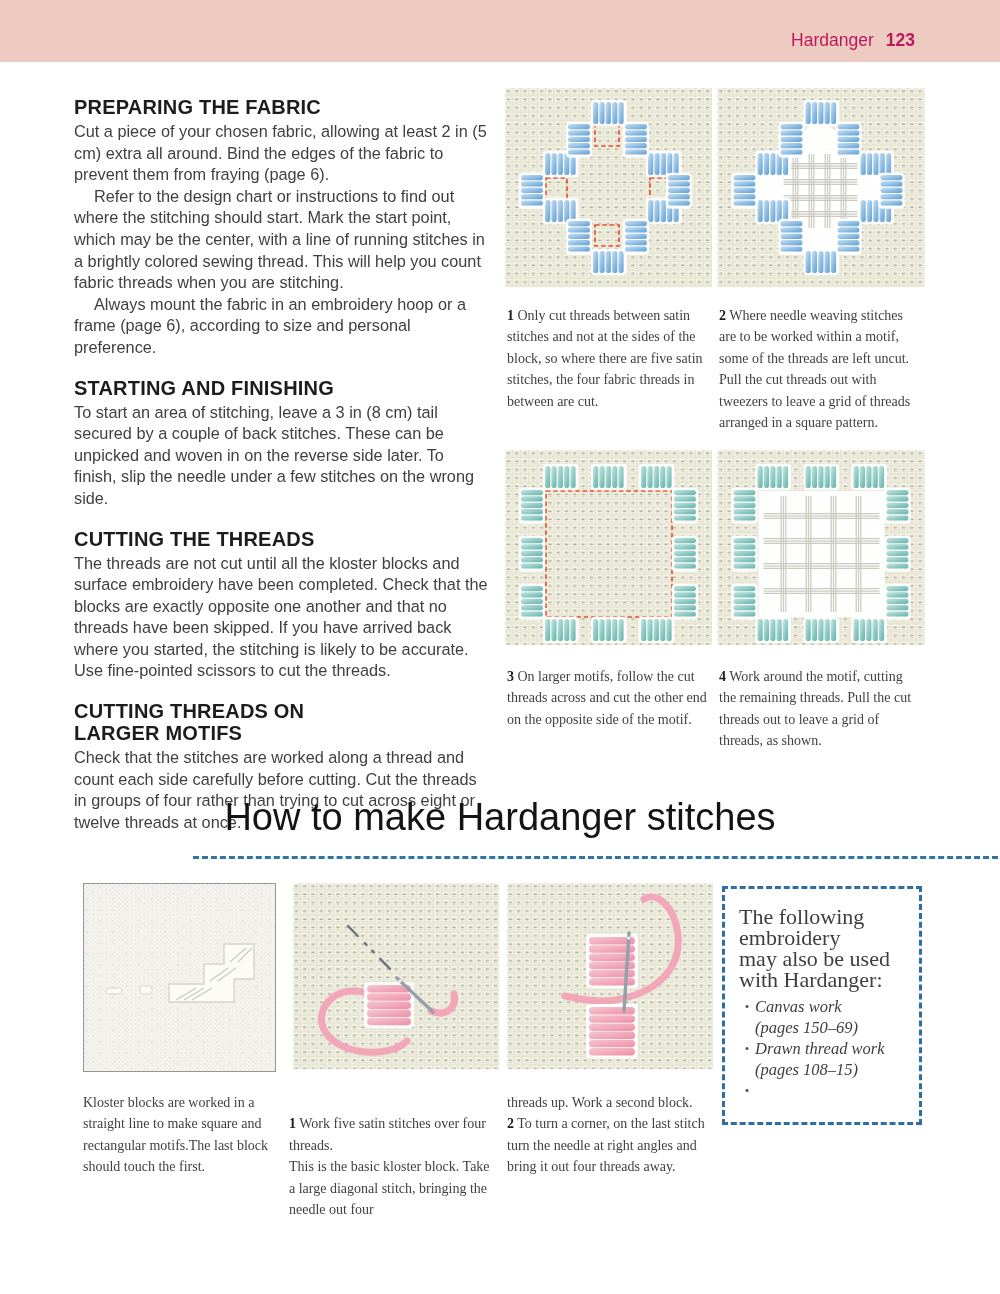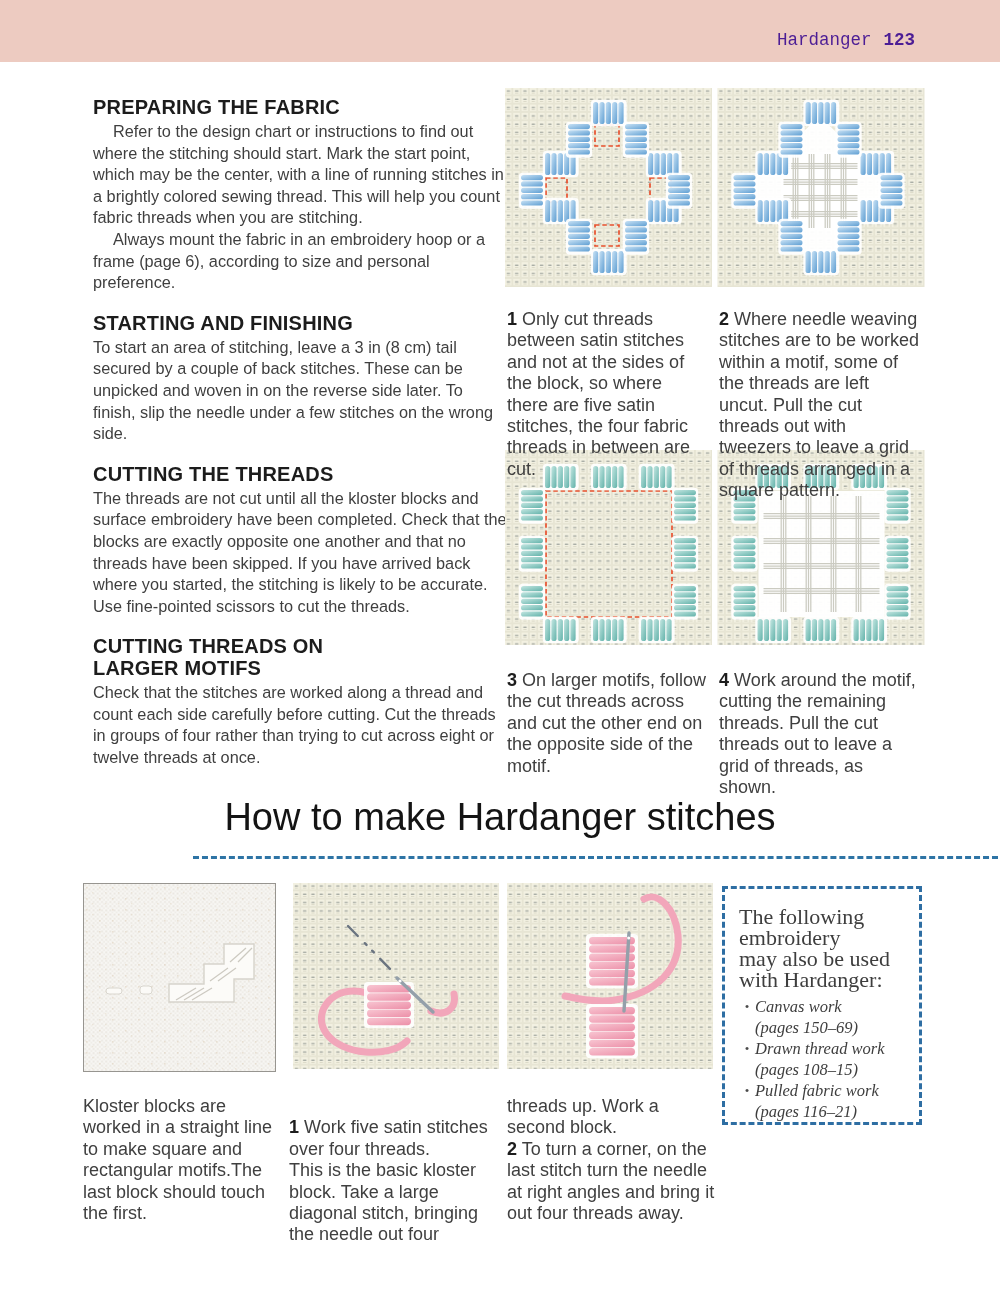--- a/index.html
+++ b/index.html
@@ -1,33 +1,33 @@
 <!DOCTYPE html>
 <html style="--band-pink: #edcbc1; --accent-dash: #2e74a5; --box-border: #2e6ea3; --red-cut: #e8502e; --blue-light: #c9e2f5; --blue-dark: #5e9ed2; --teal-light: #c5e7e2; --teal-dark: #62b2aa; --fabric-bg: #f3f1e2; --fabric-groove: #e7e5d4; --fabric-tick: #a9ada5; --fabric-tick2: #d8d6c4; --pink-light: #f8c6d2; --pink-dark: #ec8fa8; --thread-pink: #f2a6ba; --needle-gray: #94a0aa; --lattice: #cbcbc1; --photo-bg: #f7f6f3;"><head>
 <meta charset="utf-8">
 <style>
   html,body{margin:0;padding:0;background:#ffffff;}
   #page{position:relative;width:1000px;height:1294px;background:#ffffff;overflow:hidden;
         font-family:"Liberation Sans",sans-serif;color:#3f3f3f;}
   
   #band{position:absolute;left:0;top:0;width:1000px;height:62px;background:var(--band-pink);}
-  #runhead{position:absolute;top:30px;right:85px;font-family:Liberation Mono, monospace;
-           font-size:17.5px;color:#4c1d95;}
+  #runhead{position:absolute;top:30px;right:85px;font-family:Liberation Sans, sans-serif;
+           font-size:17.5px;color:#be185d;}
   #runhead b{font-weight:700;margin-left:12px;}
   
-  #leftcol{position:absolute;left:93px;top:96px;width:414px;}
+  #leftcol{position:absolute;left:74px;top:96px;width:414px;}
   #leftcol section{margin:0 0 18px 0;}
   #leftcol h2{margin:0 0 3px 0;font-size:20px;line-height:22px;font-weight:700;color:#1c1c1c;
               letter-spacing:.2px;white-space:pre-line;}
   #leftcol p{margin:0;font-size:16.3px;line-height:21.6px;}
   #leftcol p.ind{text-indent:20px;}
   
   .panel{position:absolute;}
   .panel svg{display:block;}
-  .cap{position:absolute;font-size:18px;line-height:21.4px;color:#3f3f3f;}
+  .cap{position:absolute;font-size:14px;line-height:21.4px;color:#3f3f3f;font-family:Liberation Serif, serif;}
   .cap b{color:#1d1d1d;}
   .pre{white-space:pre-line;}
   
   #bigheading{position:absolute;left:0;top:795px;width:1000px;text-align:center;
               font-size:38px;line-height:44px;font-weight:400;color:#141414;}
   #rule{position:absolute;left:193px;right:2px;top:856px;height:0;
         border-top:3px dashed var(--accent-dash);}
   #klabel{position:absolute;left:83px;top:860px;font-size:17.5px;font-weight:700;color:#161616;margin-top:32px;}
   
   #photo{position:absolute;left:83px;top:883px;width:191px;height:187px;border:1px solid #979590;}
@@ -46,20 +46,21 @@
 <div id="page">
 
   <div id="band"></div>
   <div id="runhead">
     <span>Hardanger</span><b>123</b>
   </div>
 
   <div id="leftcol">
     <section>
       <h2>PREPARING THE FABRIC</h2>
+      <p>Cut a piece of your chosen fabric, allowing at least 2 in (5 cm) extra all around. Bind the edges of the fabric to prevent them from fraying (page 6).</p>
       <p class="ind">Refer to the design chart or instructions to find out where the stitching should start. Mark the start point, which may be the center, with a line of running stitches in a brightly colored sewing thread. This will help you count fabric threads when you are stitching.</p>
       <p class="ind">Always mount the fabric in an embroidery hoop or a frame (page 6), according to size and personal preference.</p>
     </section>
     <section>
       <h2>STARTING AND FINISHING</h2>
       <p>To start an area of stitching, leave a 3 in (8 cm) tail secured by a couple of back stitches. These can be unpicked and woven in on the reverse side later. To finish, slip the needle under a few stitches on the wrong side.</p>
     </section>
     <section>
       <h2>CUTTING THE THREADS</h2>
       <p>The threads are not cut until all the kloster blocks and surface embroidery have been completed. Check that the blocks are exactly opposite one another and that no threads have been skipped. If you have arrived back where you started, the stitching is likely to be accurate. Use fine-pointed scissors to cut the threads.</p>
@@ -604,21 +605,20 @@
     <div class="ref-item">
       <span class="blt">•</span>
       <span class="txt"><span>Canvas work</span><br><span>(pages 150–69)</span></span>
     </div>
     <div class="ref-item">
       <span class="blt">•</span>
       <span class="txt"><span>Drawn thread work</span><br><span>(pages 108–15)</span></span>
     </div>
     <div class="ref-item">
       <span class="blt">•</span>
-      <span class="txt"><span>Pulled fabric work</span><br><span>(pages 116–21)</span></span>
     </div>
   </div>
 
   <p class="cap" style="left:83px;top:1078px;width:205px">Kloster blocks are worked in a straight line to make square and rectangular motifs.The last block should touch the first.</p>
   <p class="cap pre" style="left:289px;top:1078px;width:208px">
     <b>1</b> <span class="pre">Work five satin stitches over four threads.
 This is the basic kloster block. Take a large diagonal stitch, bringing the needle out four</span>
   </p>
   <p class="cap" style="left:507px;top:1078px;width:208px">
     <span>threads up. Work a second block.</span><br>

